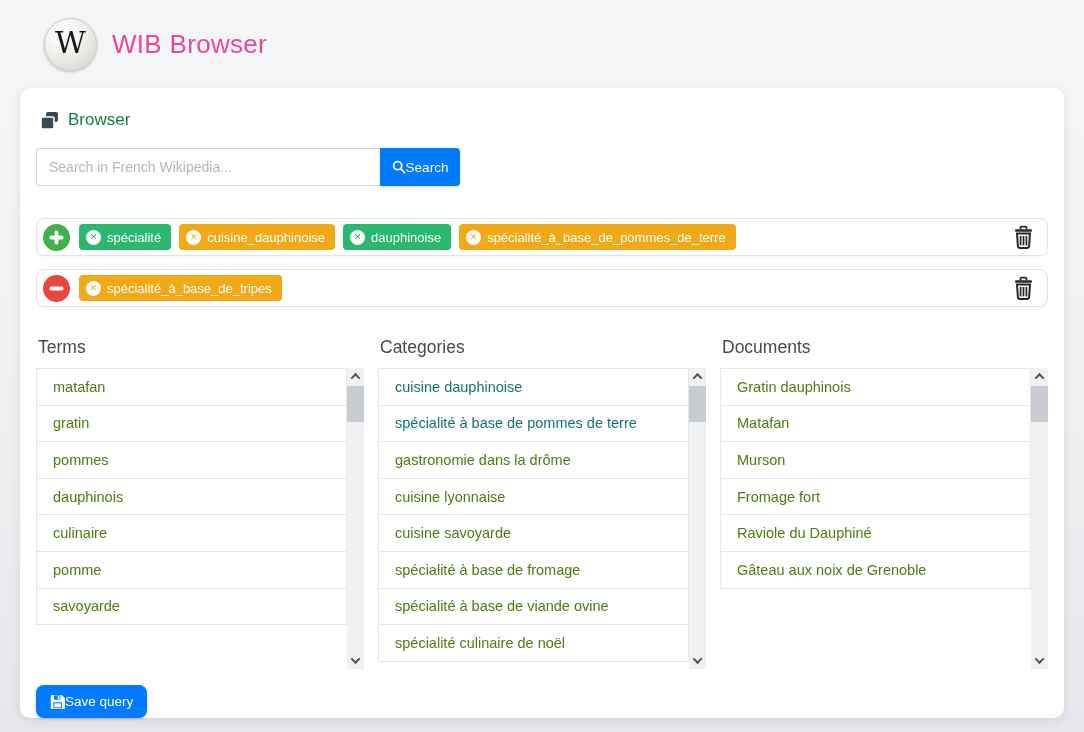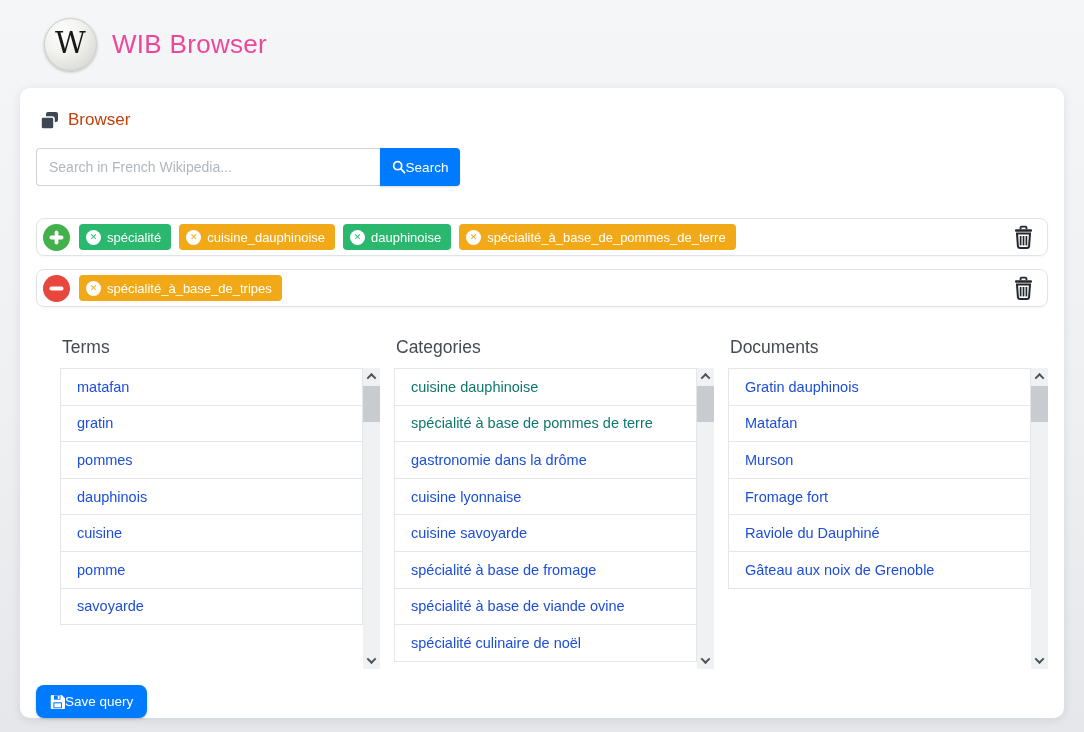--- a/index.html
+++ b/index.html
@@ -21,21 +21,21 @@
   .logo-w { font-family: "DejaVu Serif", "Liberation Serif", serif; font-size: 30px; color: #181818; line-height: 1; margin-top: -2px; }
   .app-title { font-size: 26px; font-weight: 400; color: #ec4899; letter-spacing: .3px; }
 
   
   .card {
     margin: 0 20px; height: 630px; background: #ffffff;
     border-radius: 10px; box-shadow: 0 2px 10px rgba(30,40,60,.10);
     padding: 16px; position: relative;
   }
   .card-heading { margin: 6px 0 18px 4px; height: 20px; display: flex; align-items: center; gap: 9px; }
-  .card-heading span.txt { font-size: 17px; font-weight: 500; color: #c2410c; }
+  .card-heading span.txt { font-size: 17px; font-weight: 500; color: #15803d; }
 
   
   .search-row { display: flex; width: 424px; height: 38px; margin-bottom: 32px; }
   .search-input {
     flex: 1; height: 38px; border: 1px solid #ced4da; border-right: none;
     border-radius: 4px 0 0 4px; padding: 0 12px; font-size: 14px; color: #495057; outline: none;
     font-family: inherit;
   }
   .search-input::placeholder { color: #b0b7bd; }
   .btn-primary {
@@ -64,28 +64,28 @@
   .tag-x {
     width: 15px; height: 15px; border-radius: 50%; background: #fff;
     display: inline-flex; align-items: center; justify-content: center;
     font-size: 9px; font-weight: 700; line-height: 1;
   }
   .tag.green .tag-x { color: #29b86e; }
   .tag.orange .tag-x { color: #f2a918; }
   .trash-btn { margin-left: auto; background: transparent; border: none; cursor: pointer; padding: 2px; display: flex; }
 
   
-  .columns { display: grid; grid-template-columns: 1fr 1fr 1fr; column-gap: 14px; margin-left: 24px; }
+  .columns { display: grid; grid-template-columns: 1fr 1fr 1fr; column-gap: 14px; }
   .col-title { font-size: 17.5px; font-weight: 400; color: #444b52; height: 18px; line-height: 18px; margin: 0 0 12px 2px; }
   .list-box { position: relative; height: 301px; overflow: hidden; }
   .list { margin-right: 17px; }
   .li {
     height: 37.6px; display: flex; align-items: center; padding: 0 16px;
     border: 1px solid #e4e7ea; margin-top: -1px; background: #fff;
-    font-size: 14.5px; color: #1d4ed8; cursor: pointer; white-space: nowrap; overflow: hidden;
+    font-size: 14.5px; color: #4d7c0f; cursor: pointer; white-space: nowrap; overflow: hidden;
   }
   .li:first-child { margin-top: 0; }
   .li.dis { color: #0f766e; cursor: default; }
 
   
   .sbar { position: absolute; right: 0; top: 0; bottom: 0; width: 17px; background: #f0f1f3; }
   .sbar .arrow { position: absolute; left: 0; width: 17px; height: 17px; display: flex; align-items: center; justify-content: center; }
   .sbar .arrow.up { top: 0; }
   .sbar .arrow.down { bottom: 0; }
   .chev { width: 7px; height: 7px; border-left: 2px solid #4e5358; border-top: 2px solid #4e5358; }
@@ -201,21 +201,21 @@
   <div class="columns">
 
     <section>
       <h2 class="col-title">Terms</h2>
       <div class="list-box">
         <div class="list">
           <div class="li">matafan</div>
           <div class="li">gratin</div>
           <div class="li">pommes</div>
           <div class="li">dauphinois</div>
-          <div class="li">cuisine</div>
+          <div class="li">culinaire</div>
           <div class="li">pomme</div>
           <div class="li">savoyarde</div>
         </div>
         <div class="sbar">
           <div class="arrow up">
               <div class="chev up"></div>
             </div>
           <div class="sthumb"></div>
           <div class="arrow down">
               <div class="chev down"></div>

